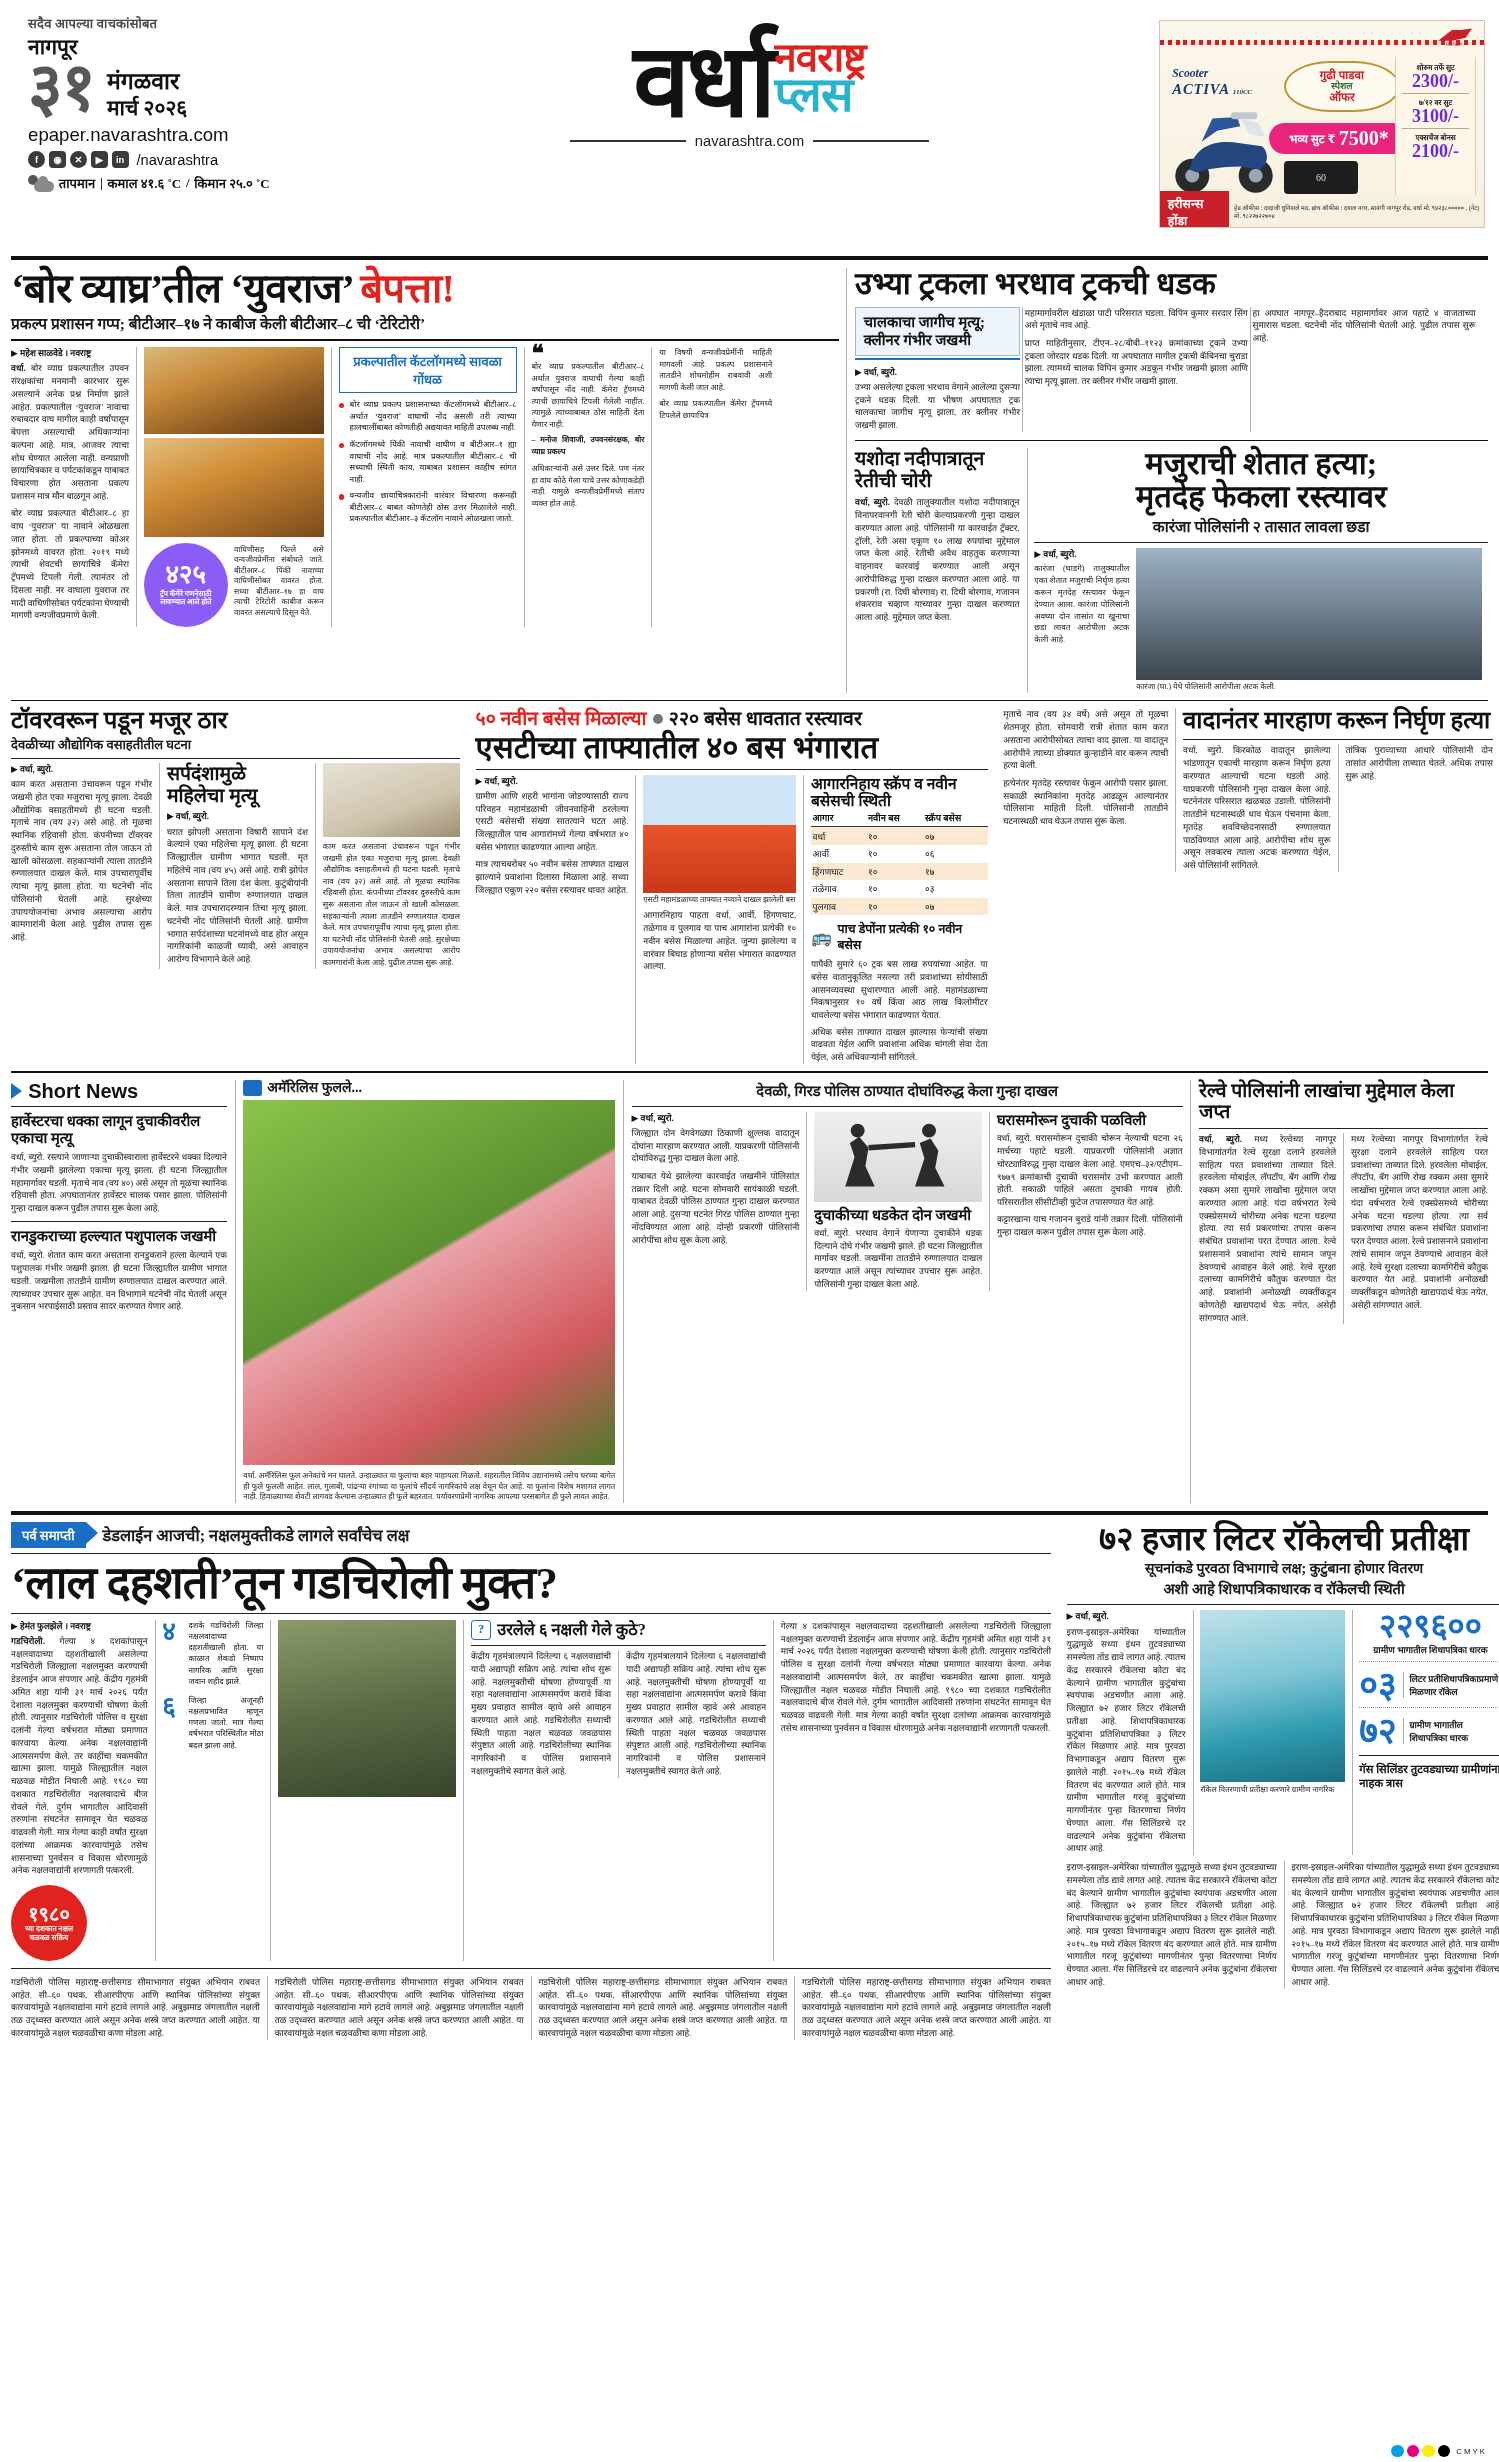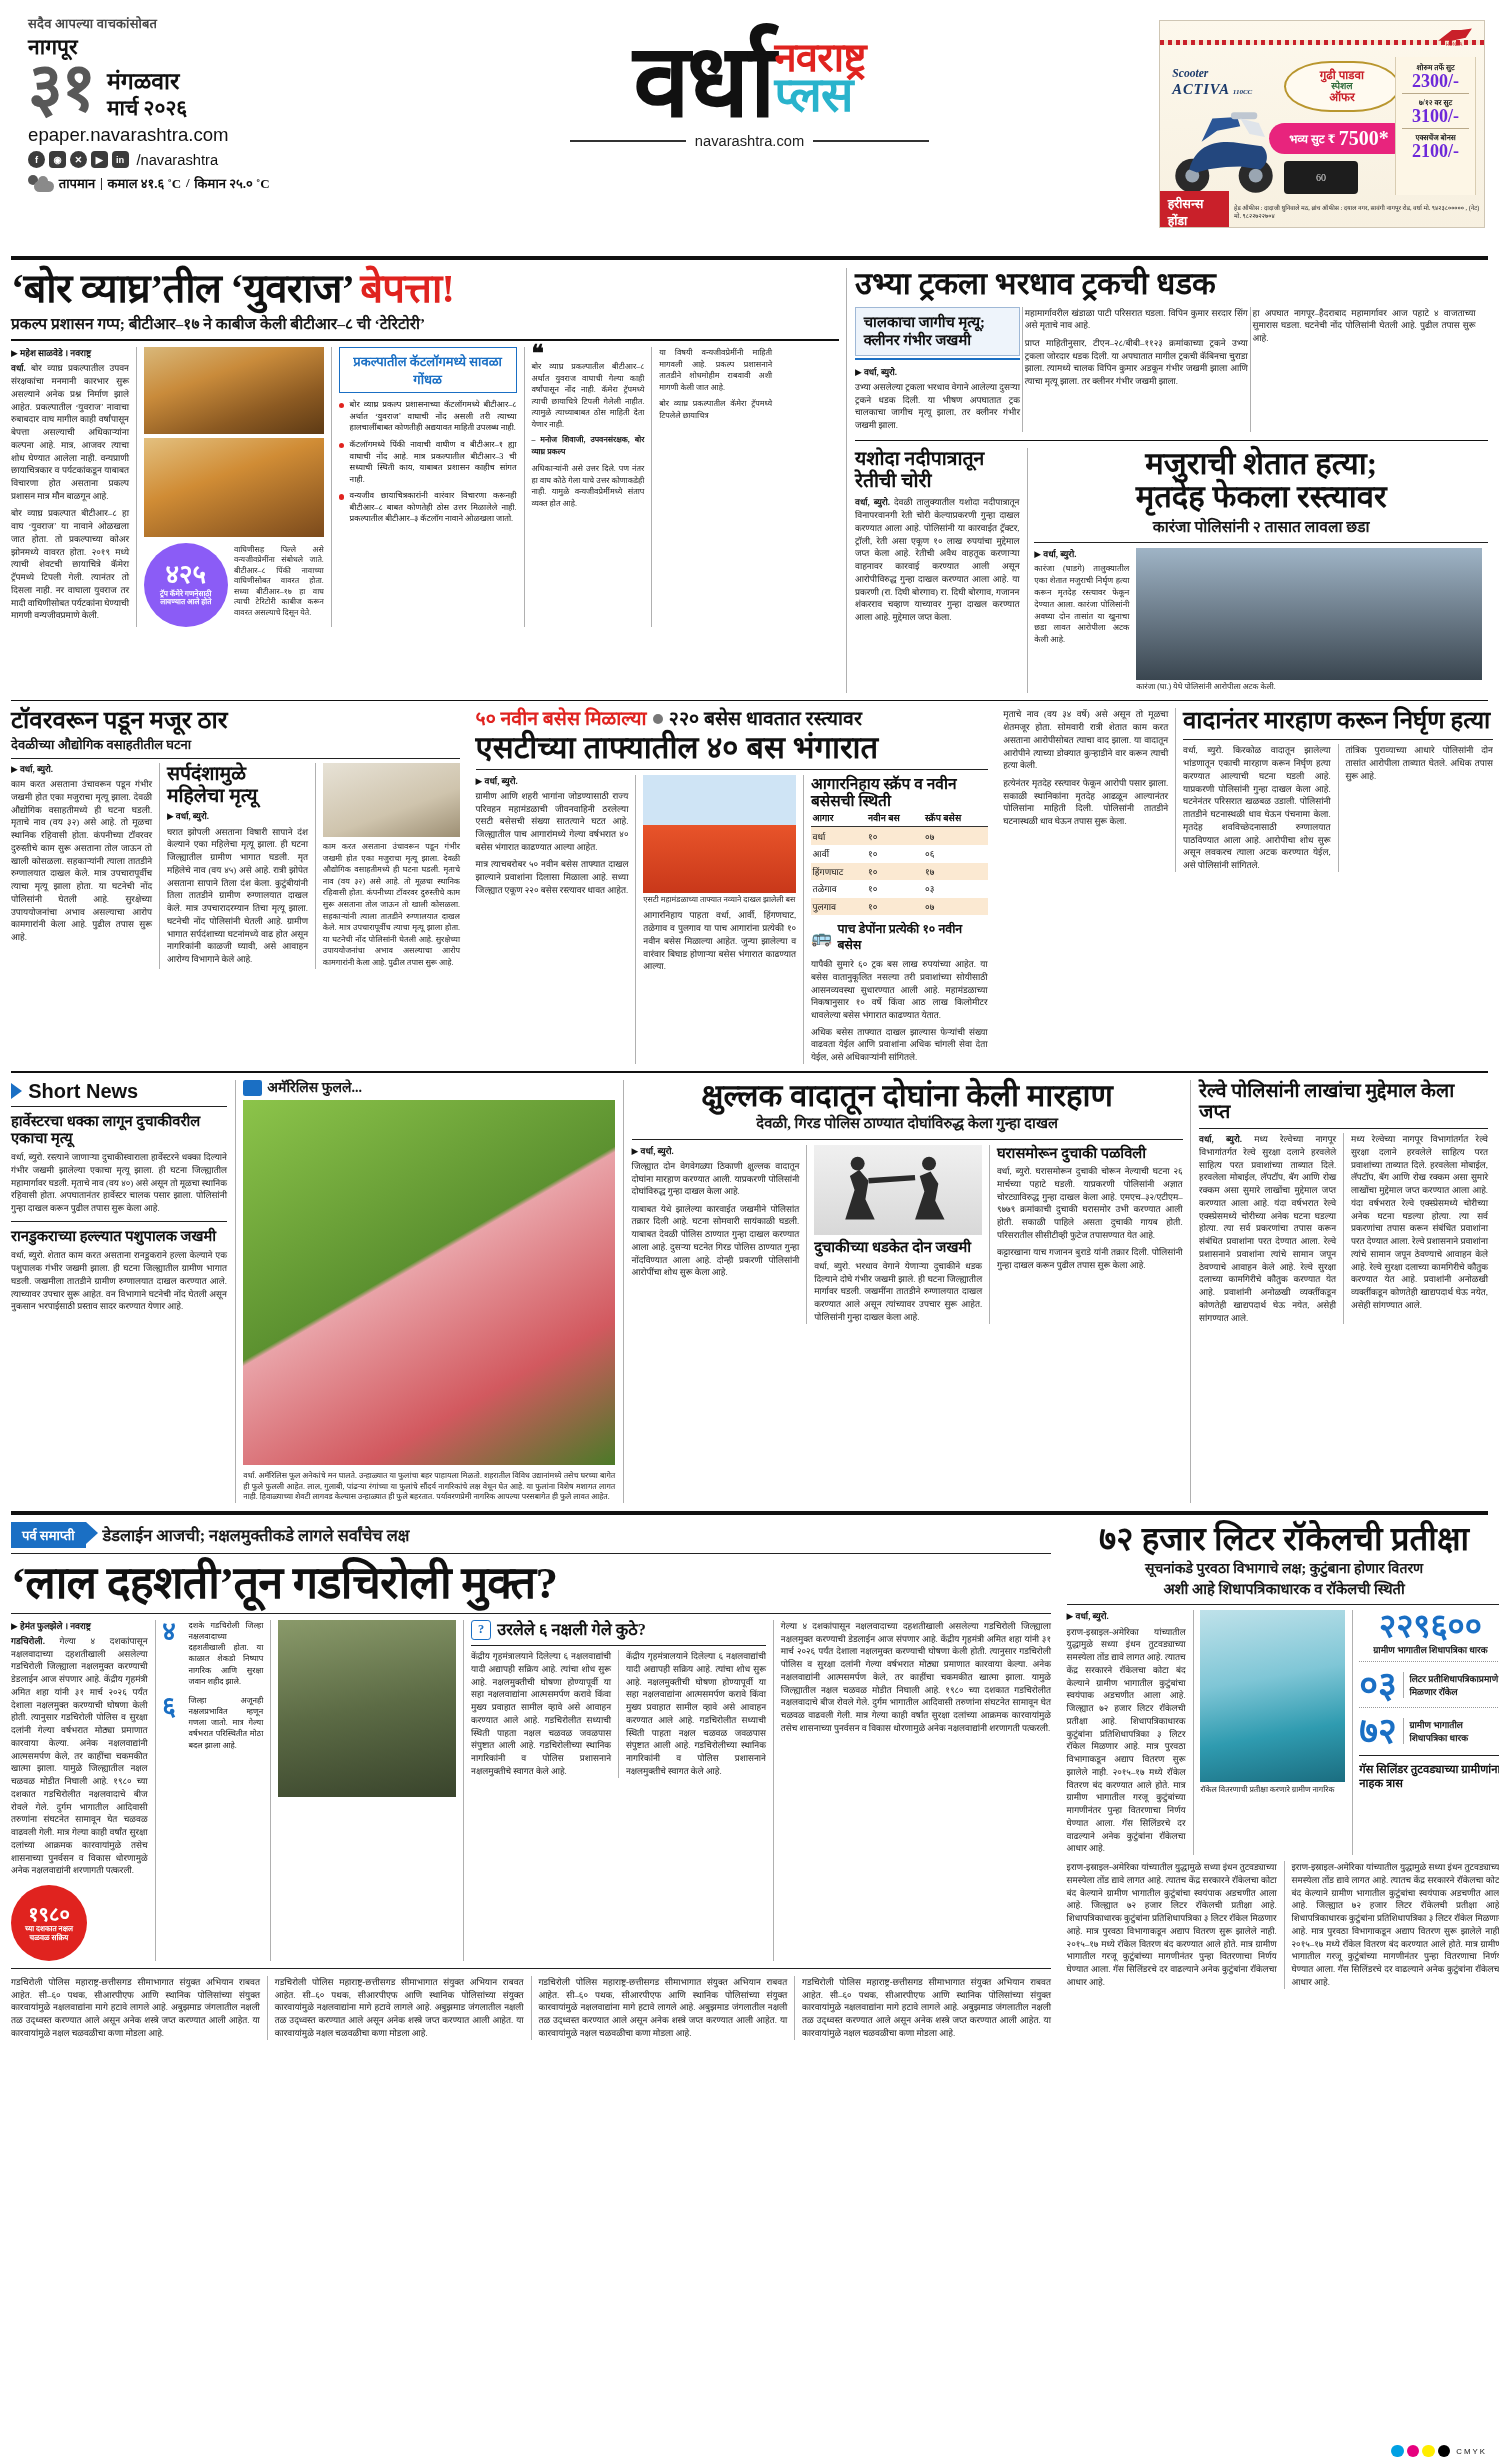--- a/index.html
+++ b/index.html
@@ -303,21 +303,21 @@
             <div class="photo-cap" style="flex:1">वाघिणीसह पिल्ले असे वन्यजीवप्रेमींना संबोधले जाते. बीटीआर–८ पिंकी नावाच्या वाघिणीसोबत वावरत होता. सध्या बीटीआर–१७ हा वाघ त्याची टेरिटोरी काबीज करून वावरत असल्याचे दिसून येते.</div>
           </div>
         </div>
 
         <div class="sep-v"></div>
 
         <div style="width:178px">
           <div class="kicker-box" style="width:100%;text-align:center;font-size:13px">प्रकल्पातील कॅटलॉगमध्ये सावळा गोंधळ</div>
           <ul class="bullet-list" style="margin-top:6.2px">
             <li>बोर व्याघ्र प्रकल्प प्रशासनाच्या कॅटलॉगमध्ये बीटीआर–८ अर्थात ‘युवराज’ वाघाची नोंद असली तरी त्याच्या हालचालींबाबत कोणतीही अद्ययावत माहिती उपलब्ध नाही.</li>
-            <li>कॅटलॉगमध्ये पिंकी नावाची वाघीण व बीटीआर–१ ह्या वाघाची नोंद आहे. मात्र प्रकल्पातील बीटीआर–3 ची सध्याची स्थिती काय, याबाबत प्रशासन काहीच सांगत नाही.</li>
+            <li>कॅटलॉगमध्ये पिंकी नावाची वाघीण व बीटीआर–१ ह्या वाघाची नोंद आहे. मात्र प्रकल्पातील बीटीआर–८ ची सध्याची स्थिती काय, याबाबत प्रशासन काहीच सांगत नाही.</li>
             <li>वन्यजीव छायाचित्रकारांनी वारंवार विचारणा करूनही बीटीआर–८ बाबत कोणतेही ठोस उत्तर मिळालेले नाही. प्रकल्पातील बीटीआर–३ कॅटलॉग नावाने ओळखला जातो.</li>
           </ul>
         </div>
 
         <div class="sep-v"></div>
 
         <div style="width:113px">
           <div class="qmark">❝</div>
           <div class="body-text" style="font-size:8px">बोर व्याघ्र प्रकल्पातील बीटीआर–८ अर्थात युवराज वाघाची गेल्या काही वर्षांपासून नोंद नाही. कॅमेरा ट्रॅपमध्ये त्याची छायाचित्रे टिपली गेलेली नाहीत. त्यामुळे त्याच्याबाबत ठोस माहिती देता येणार नाही.</div>
           <div class="body-text" style="font-size:7.8px;font-weight:700;margin-top:3.9px">– मनोज शिवाजी, उपवनसंरक्षक, बोर व्याघ्र प्रकल्प</div>
@@ -542,21 +542,20 @@
         <span style="width:18.6px;height:15.5px;background:#1a6fc4;display:inline-block;border-radius:2.3px"></span>
         <span class="sub" style="font-size:14px">अमॅरिलिस फुलले...</span>
       </div>
       <div class="photo flower" style="height:365px;margin-top:3.9px"></div>
       <div class="photo-cap" style="margin-top:3.9px">वर्धा. अमॅरिलिस फूल अनेकांचे मन घालते. उन्हाळ्यात या फुलांचा बहर पाहायला मिळतो. शहरातील विविध उद्यानांमध्ये तसेच घरच्या बागेत ही फुले फुलली आहेत. लाल, गुलाबी, पांढऱ्या रंगांच्या या फुलांचे सौंदर्य नागरिकांचे लक्ष वेधून घेत आहे. या फुलांना विशेष मशागत लागत नाही. हिवाळ्याच्या शेवटी लागवड केल्यास उन्हाळ्यात ही फुले बहरतात. पर्यावरणप्रेमी नागरिक आपल्या परसबागेत ही फुले लावत आहेत.</div>
     </div>
 
     <div class="sep-v"></div>
 
     <div style="width:551px">
-      <div class="h-xl" style="text-align:center">क्षुल्लक वादातून दोघांना केली मारहाण</div>
       <div class="sub" style="text-align:center;margin-top:3.1px;font-size:14.7px">देवळी, गिरड पोलिस ठाण्यात दोघांविरुद्ध केला गुन्हा दाखल</div>
       <div class="hr-thin" style="margin:5.4px 0"></div>
       <div class="cols" style="gap:7px">
         <div style="width:168px">
           <div class="byline">▶ वर्धा, ब्युरो.</div>
           <div class="body-text" style="margin-top:3.1px">जिल्ह्यात दोन वेगवेगळ्या ठिकाणी क्षुल्लक वादातून दोघांना मारहाण करण्यात आली. याप्रकरणी पोलिसांनी दोघांविरुद्ध गुन्हा दाखल केला आहे.</div>
           <div class="body-text" style="margin-top:4.7px">याबाबत येथे झालेल्या कारवाईत जखमीने पोलिसांत तक्रार दिली आहे. घटना सोमवारी सायंकाळी घडली. याबाबत देवळी पोलिस ठाण्यात गुन्हा दाखल करण्यात आला आहे. दुसऱ्या घटनेत गिरड पोलिस ठाण्यात गुन्हा नोंदविण्यात आला आहे. दोन्ही प्रकरणी पोलिसांनी आरोपींचा शोध सुरू केला आहे.</div>
         </div>
         <div class="sep-v"></div>
         <div style="width:168px">

